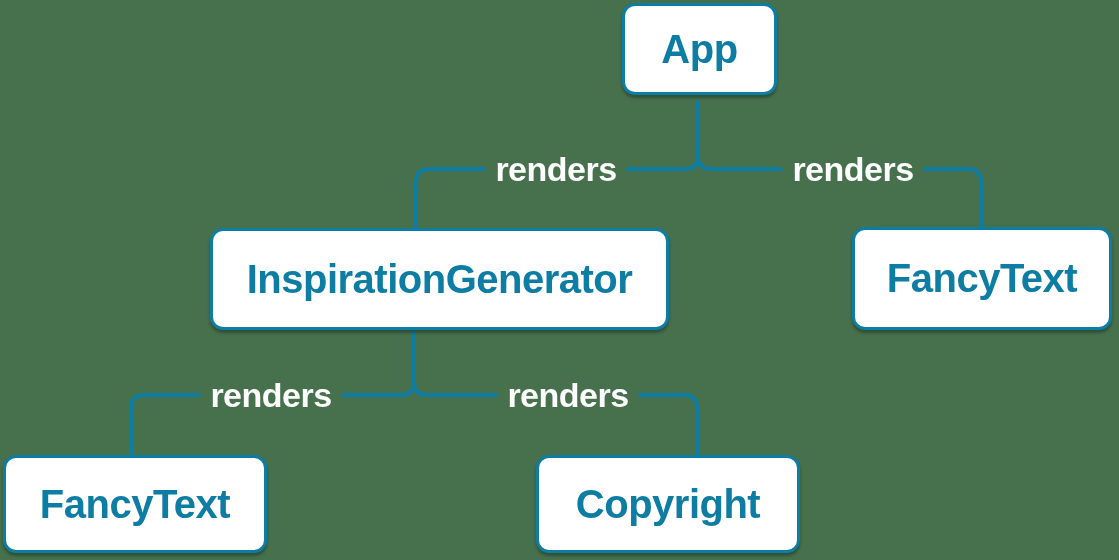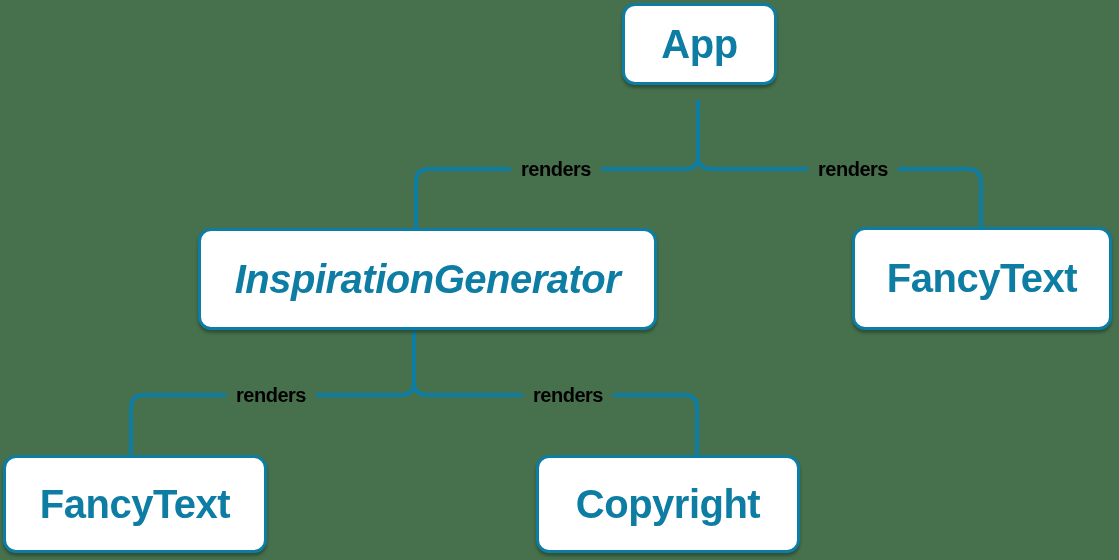--- a/index.html
+++ b/index.html
@@ -34,31 +34,31 @@
     box-shadow: 0 3px 3px rgba(20, 40, 25, 0.45);
     display: flex;
     align-items: center;
     justify-content: center;
     color: #0d7da4;
     font-size: 40px;
     font-weight: bold;
     letter-spacing: -0.5px;
     white-space: nowrap;
   }
-  .node-app      { left: 622px; top: 3px;   width: 155px; height: 82px;  }
-  .node-ig       { left: 198px; top: 228px; width: 459px; height: 102px; font-style: italic; }
+  .node-app      { left: 622px; top: 3px;   width: 155px; height: 92px;  }
+  .node-ig       { left: 210px; top: 228px; width: 459px; height: 102px; }
   .node-ft-top   { left: 852px; top: 227px; width: 260px; height: 103px; }
   .node-ft-bot   { left: 3px;   top: 455px; width: 264px; height: 98px;  }
   .node-copy     { left: 536px; top: 455px; width: 264px; height: 98px;  }
   .edge-label {
     position: absolute;
     transform: translate(-50%, -50%);
     background: #47714d;
-    color: #000000;
-    font-size: 20px;
+    color: #ffffff;
+    font-size: 34px;
     font-weight: bold;
     letter-spacing: -0.5px;
     padding: 0 10px;
     line-height: 36px;
     white-space: nowrap;
   }
   .edge-label-tl { left: 556px; top: 169px; }
   .edge-label-tr { left: 853px; top: 169px; }
   .edge-label-bl { left: 271px; top: 395px; }
   .edge-label-br { left: 568px; top: 395px; }

